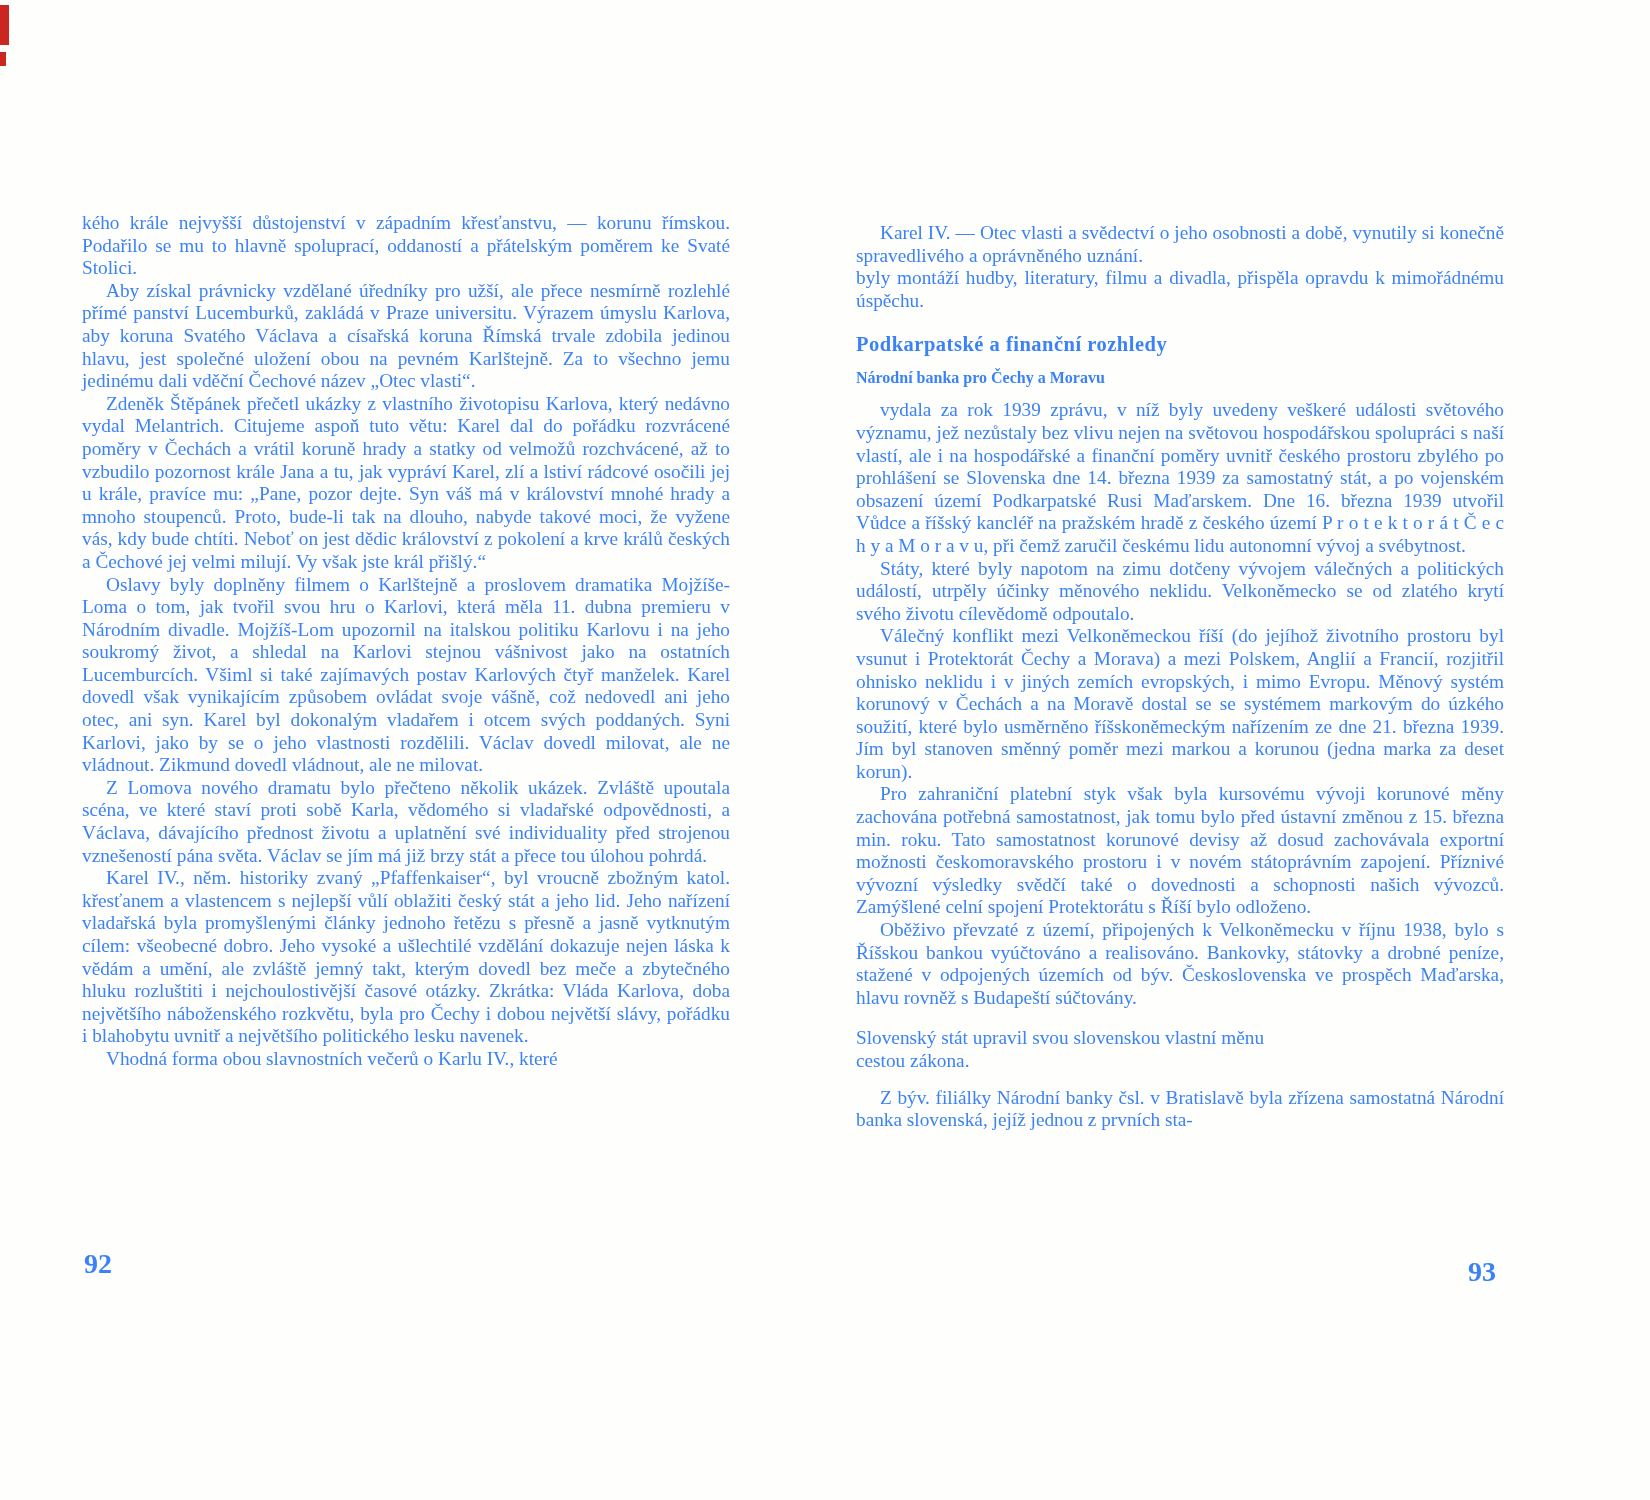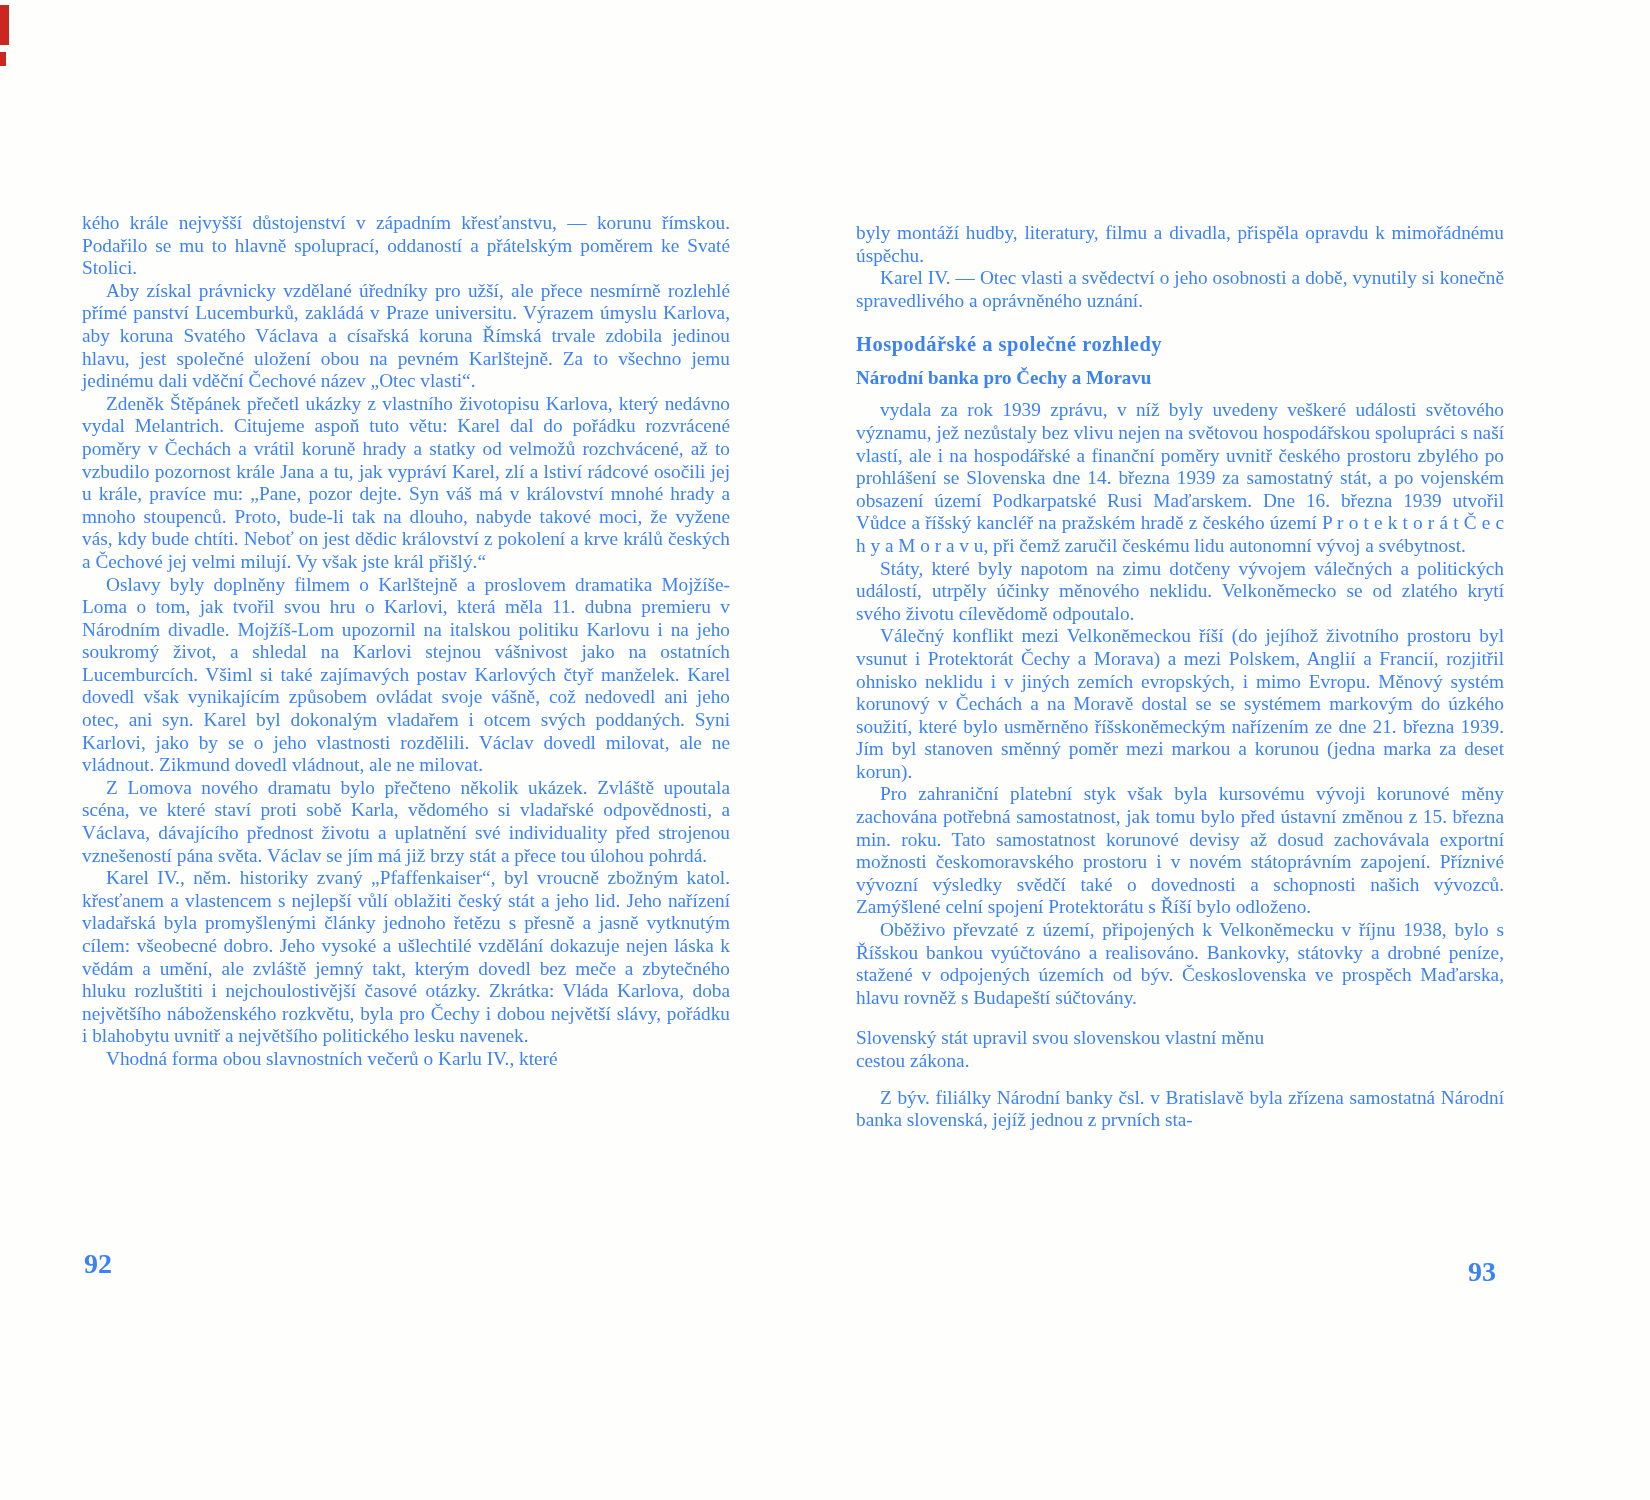--- a/index.html
+++ b/index.html
@@ -49,21 +49,21 @@
   .no-indent { text-indent: 0; }
   .section-heading {
     margin: 20px 0 10px 0;
     font-size: 20.5px;
     font-weight: bold;
     letter-spacing: 0.5px;
     line-height: 24px;
   }
   .subsection-heading {
     margin: 0 0 10px 0;
-    font-size: 19px;
+    font-size: 16px;
     font-weight: bold;
     line-height: 23px;
   }
   .bold-note {
     font-weight: normal;
     text-indent: 0;
     white-space: pre-line;
     margin: 18px 0 14px 0;
   }
   .page-number {
@@ -86,24 +86,24 @@
     <p class="para no-indent">kého krále nejvyšší důstojenství v západním křesťanstvu, — korunu římskou. Podařilo se mu to hlavně spoluprací, oddaností a přátelským poměrem ke Svaté Stolici.</p>
     <p class="para">Aby získal právnicky vzdělané úředníky pro užší, ale přece nesmírně rozlehlé přímé panství Lucemburků, zakládá v Praze universitu. Výrazem úmyslu Karlova, aby koruna Svatého Václava a císařská koruna Římská trvale zdobila jedinou hlavu, jest společné uložení obou na pevném Karlštejně. Za to všechno jemu jedinému dali vděční Čechové název „Otec vlasti“.</p>
     <p class="para">Zdeněk Štěpánek přečetl ukázky z vlastního životopisu Karlova, který nedávno vydal Melantrich. Citujeme aspoň tuto větu: Karel dal do pořádku rozvrácené poměry v Čechách a vrátil koruně hrady a statky od velmožů rozchvácené, až to vzbudilo pozornost krále Jana a tu, jak vypráví Karel, zlí a lstiví rádcové osočili jej u krále, pravíce mu: „Pane, pozor dejte. Syn váš má v království mnohé hrady a mnoho stoupenců. Proto, bude-li tak na dlouho, nabyde takové moci, že vyžene vás, kdy bude chtíti. Neboť on jest dědic království z pokolení a krve králů českých a Čechové jej velmi milují. Vy však jste král přišlý.“</p>
     <p class="para">Oslavy byly doplněny filmem o Karlštejně a proslovem dramatika Mojžíše-Loma o tom, jak tvořil svou hru o Karlovi, která měla 11. dubna premieru v Národním divadle. Mojžíš-Lom upozornil na italskou politiku Karlovu i na jeho soukromý život, a shledal na Karlovi stejnou vášnivost jako na ostatních Lucemburcích. Všiml si také zajímavých postav Karlových čtyř manželek. Karel dovedl však vynikajícím způsobem ovládat svoje vášně, což nedovedl ani jeho otec, ani syn. Karel byl dokonalým vladařem i otcem svých poddaných. Syni Karlovi, jako by se o jeho vlastnosti rozdělili. Václav dovedl milovat, ale ne vládnout. Zikmund dovedl vládnout, ale ne milovat.</p>
     <p class="para">Z Lomova nového dramatu bylo přečteno několik ukázek. Zvláště upoutala scéna, ve které staví proti sobě Karla, vědomého si vladařské odpovědnosti, a Václava, dávajícího přednost životu a uplatnění své individuality před strojenou vznešeností pána světa. Václav se jím má již brzy stát a přece tou úlohou pohrdá.</p>
     <p class="para">Karel IV., něm. historiky zvaný „Pfaffenkaiser“, byl vroucně zbožným katol. křesťanem a vlastencem s nejlepší vůlí oblažiti český stát a jeho lid. Jeho nařízení vladařská byla promyšlenými články jednoho řetězu s přesně a jasně vytknutým cílem: všeobecné dobro. Jeho vysoké a ušlechtilé vzdělání dokazuje nejen láska k vědám a umění, ale zvláště jemný takt, kterým dovedl bez meče a zbytečného hluku rozluštiti i nejchoulostivější časové otázky. Zkrátka: Vláda Karlova, doba největšího náboženského rozkvětu, byla pro Čechy i dobou největší slávy, pořádku i blahobytu uvnitř a největšího politického lesku navenek.</p>
     <p class="para">Vhodná forma obou slavnostních večerů o Karlu IV., které</p>
   </div>
 
   <div class="page page-right">
+    <p class="para">Karel IV. — Otec vlasti a svědectví o jeho osobnosti a době, vynutily si konečně spravedlivého a oprávněného uznání.</p>
     <p class="para no-indent">byly montáží hudby, literatury, filmu a divadla, přispěla opravdu k mimořádnému úspěchu.</p>
-    <p class="para">Karel IV. — Otec vlasti a svědectví o jeho osobnosti a době, vynutily si konečně spravedlivého a oprávněného uznání.</p>
 
-    <h2 class="section-heading">Hospodářské a společné rozhledy</h2>
+    <h2 class="section-heading">Podkarpatské a finanční rozhledy</h2>
     <h3 class="subsection-heading">Národní banka pro Čechy a Moravu</h3>
 
     <p class="para">vydala za rok 1939 zprávu, v níž byly uvedeny veškeré události světového významu, jež nezůstaly bez vlivu nejen na světovou hospodářskou spolupráci s naší vlastí, ale i na hospodářské a finanční poměry uvnitř českého prostoru zbylého po prohlášení se Slovenska dne 14. března 1939 za samostatný stát, a po vojenském obsazení území Podkarpatské Rusi Maďarskem. Dne 16. března 1939 utvořil Vůdce a říšský kancléř na pražském hradě z českého území P r o t e k t o r á t  Č e c h y  a  M o r a v u, při čemž zaručil českému lidu autonomní vývoj a svébytnost.</p>
     <p class="para">Státy, které byly napotom na zimu dotčeny vývojem válečných a politických událostí, utrpěly účinky měnového neklidu. Velkoněmecko se od zlatého krytí svého životu cílevědomě odpoutalo.</p>
     <p class="para">Válečný konflikt mezi Velkoněmeckou říší (do jejíhož životního prostoru byl vsunut i Protektorát Čechy a Morava) a mezi Polskem, Anglií a Francií, rozjitřil ohnisko neklidu i v jiných zemích evropských, i mimo Evropu. Měnový systém korunový v Čechách a na Moravě dostal se se systémem markovým do úzkého soužití, které bylo usměrněno říšskoněmeckým nařízením ze dne 21. března 1939. Jím byl stanoven směnný poměr mezi markou a korunou (jedna marka za deset korun).</p>
     <p class="para">Pro zahraniční platební styk však byla kursovému vývoji korunové měny zachována potřebná samostatnost, jak tomu bylo před ústavní změnou z 15. března min. roku. Tato samostatnost korunové devisy až dosud zachovávala exportní možnosti českomoravského prostoru i v novém státoprávním zapojení. Příznivé vývozní výsledky svědčí také o dovednosti a schopnosti našich vývozců. Zamýšlené celní spojení Protektorátu s Říší bylo odloženo.</p>
     <p class="para">Oběživo převzaté z území, připojených k Velkoněmecku v říjnu 1938, bylo s Říšskou bankou vyúčtováno a realisováno. Bankovky, státovky a drobné peníze, stažené v odpojených územích od býv. Československa ve prospěch Maďarska, hlavu rovněž s Budapeští súčtovány.</p>
 
     <p class="para bold-note">Slovenský stát upravil svou slovenskou vlastní měnu
 cestou zákona.</p>

